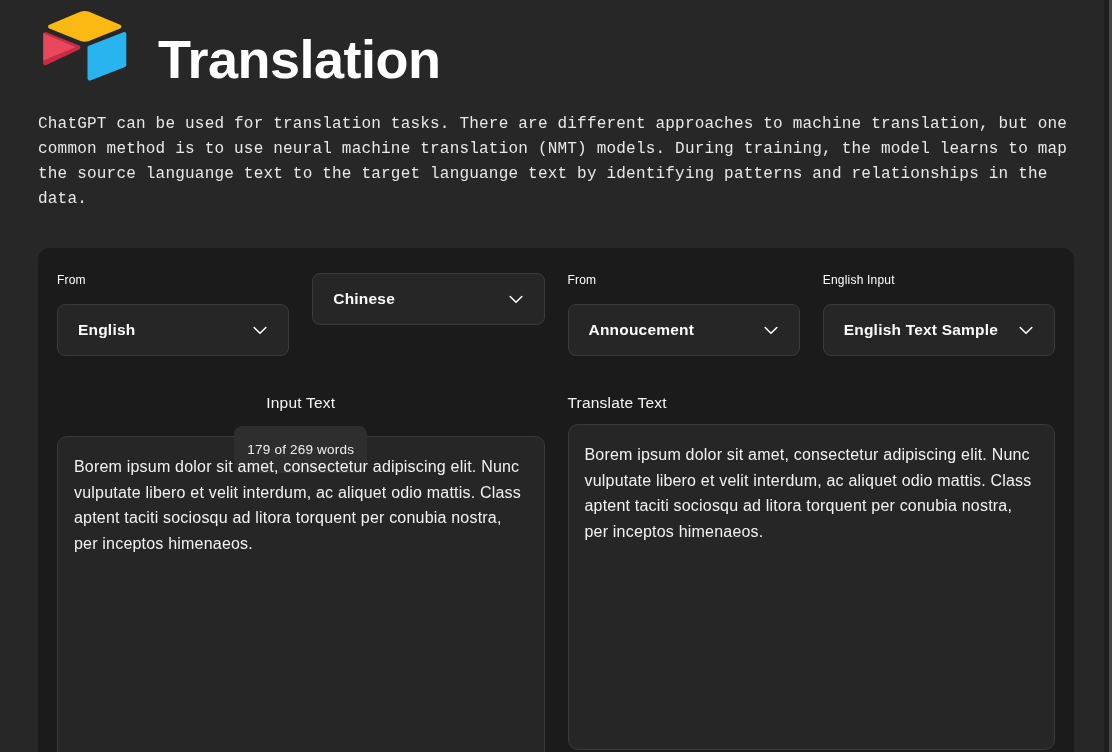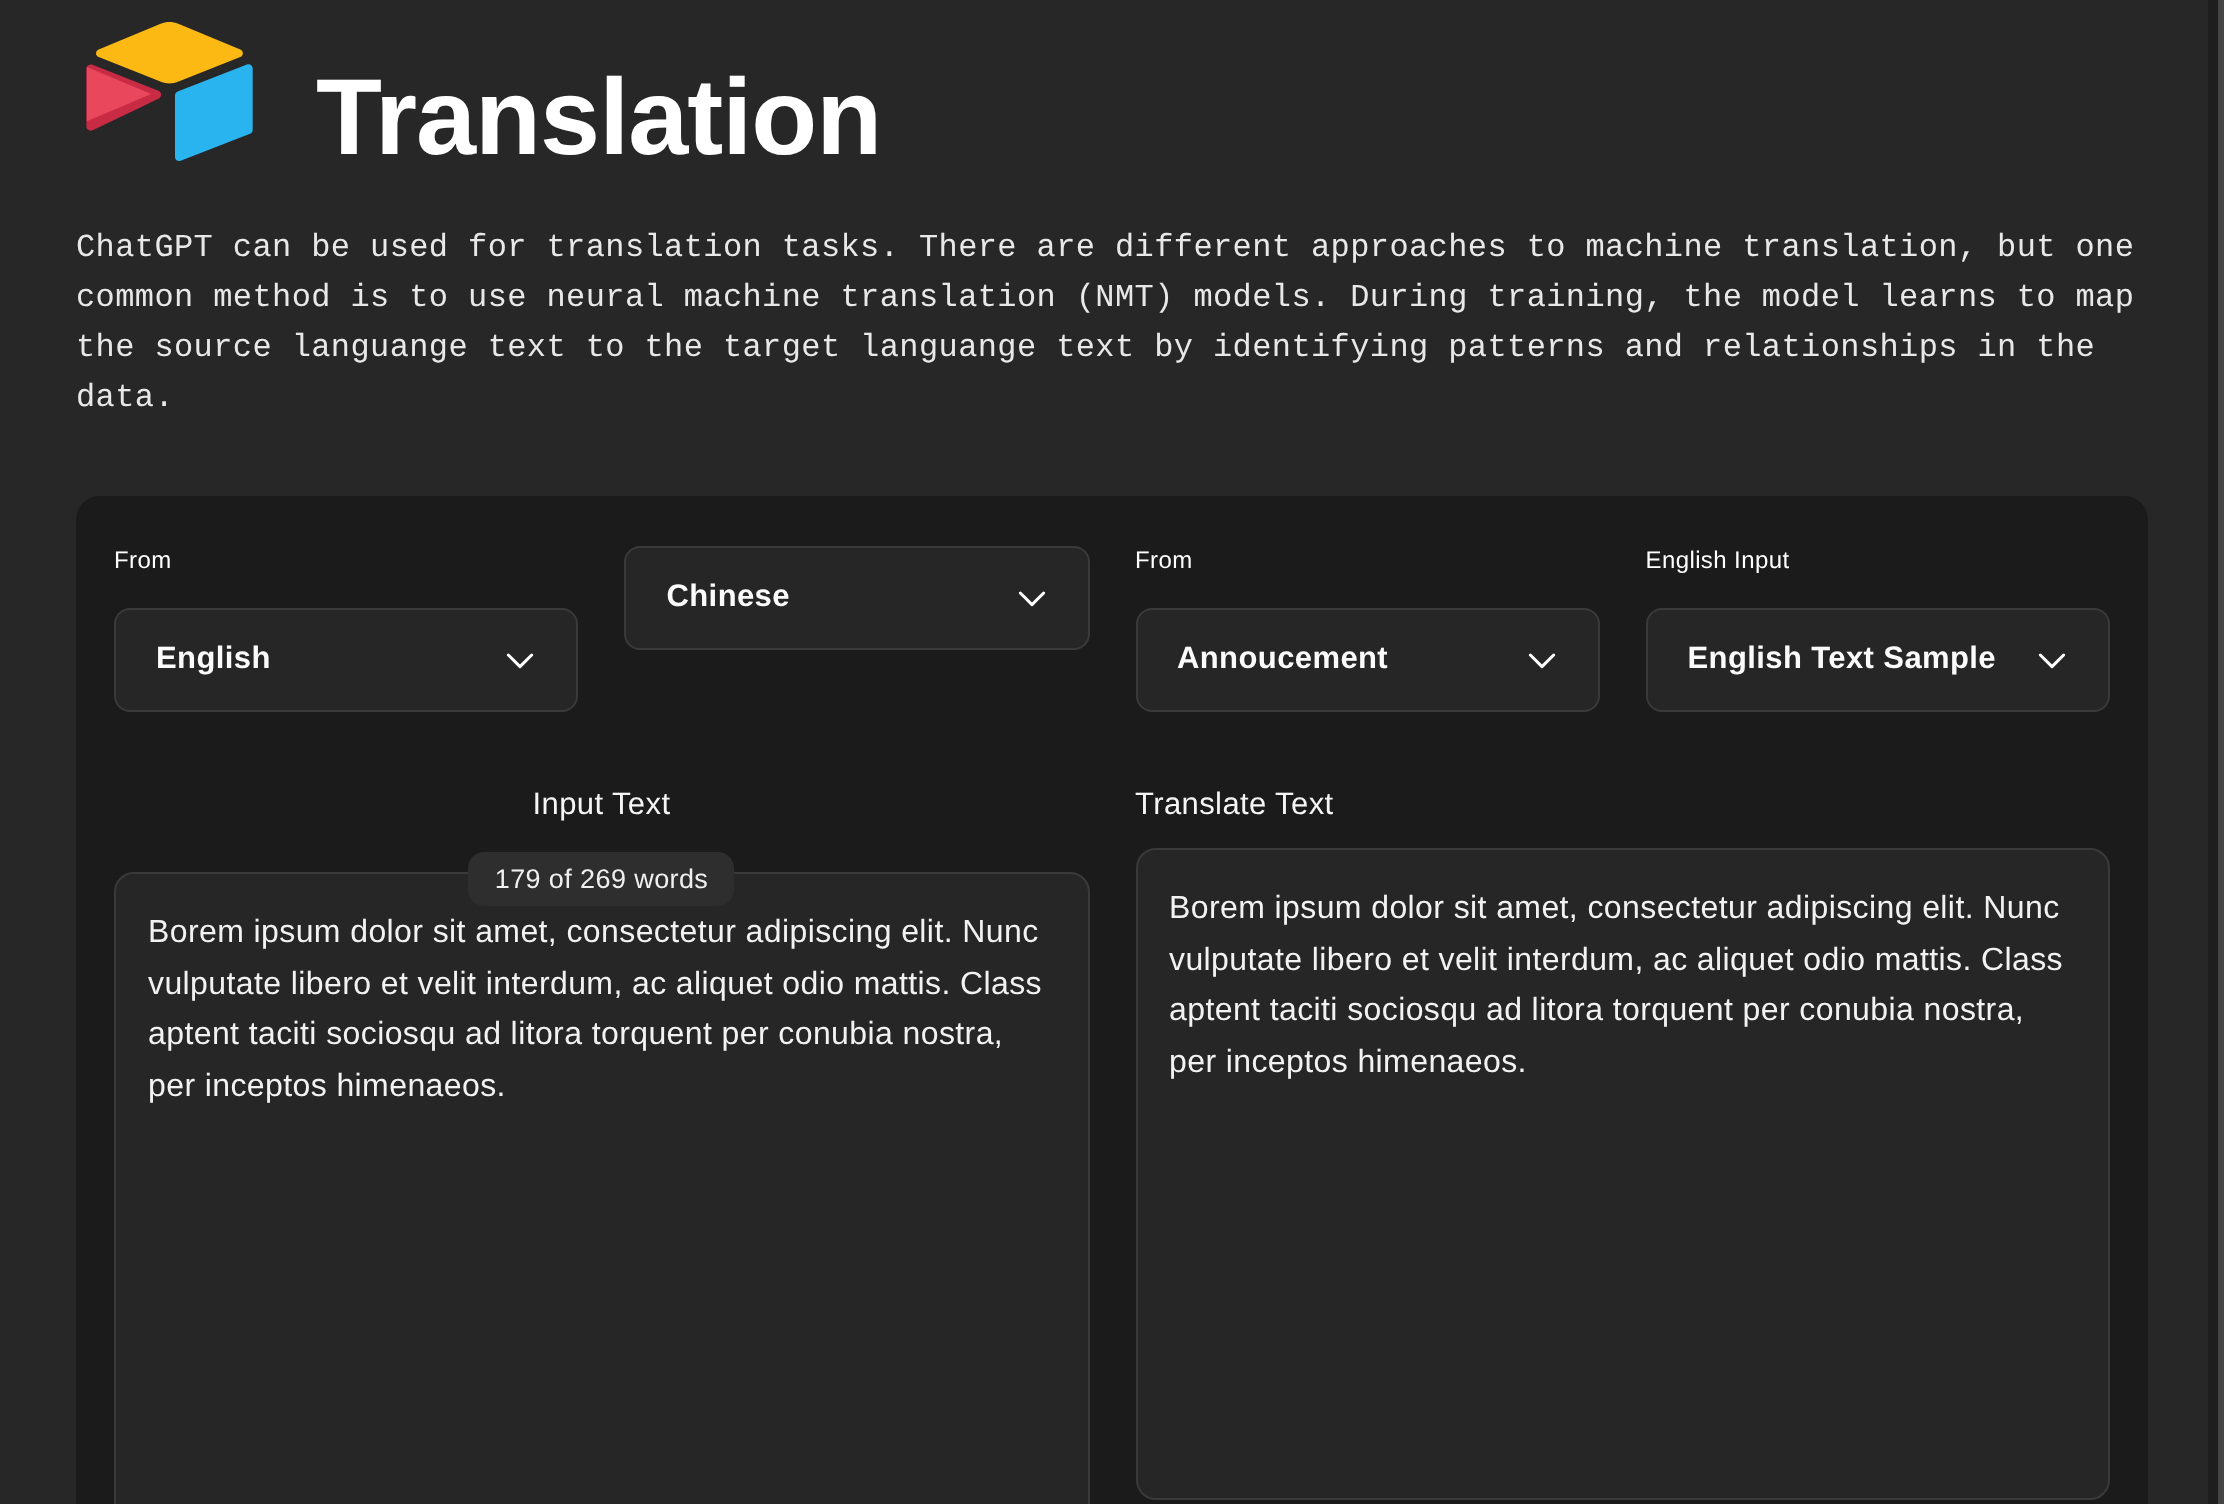--- a/index.html
+++ b/index.html
@@ -54,21 +54,21 @@
   .chevron { width: 20px; height: 20px; flex: 0 0 auto; }
 
   
   .editors { display: grid; grid-template-columns: 1fr 1fr; column-gap: 23px; margin-top: 38px; }
   .label-row { display: flex; align-items: center; gap: 14px; margin-bottom: 12px; }
   .label-row.tall { height: 30px; flex-direction: column; }
   .pane-label { color: #f5f5f5; font-size: 15.5px; letter-spacing: 0.2px; }
   .badge {
     background: #2e2e2e;
     border-radius: 8px;
-    padding: 6px 13px;
+    padding: 16px 13px;
     color: #f0f0f0; font-size: 13.5px; letter-spacing: 0.2px;
     white-space: nowrap;
   }
   .textpane {
     display: block;
     width: 100%; height: 326px;
     background: #262626;
     border: 1px solid #3a3a3a;
     border-radius: 10px;
     padding: 17px 16px;

